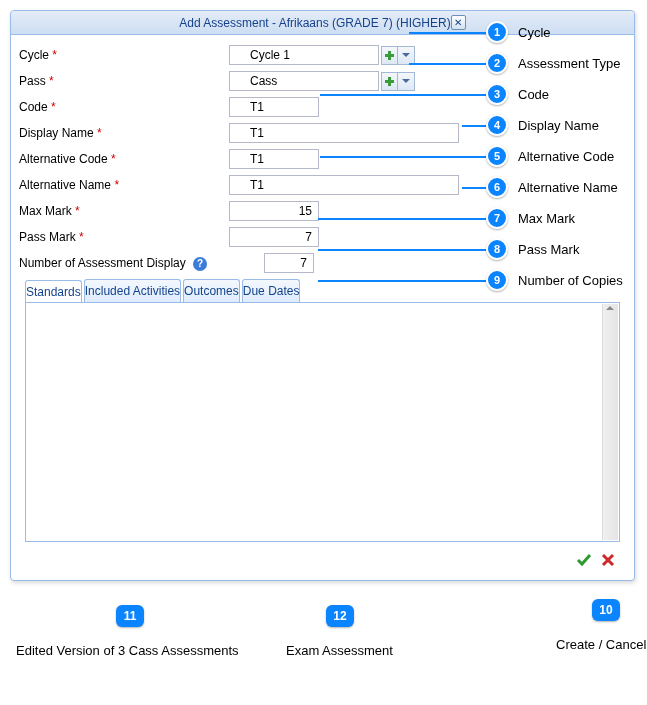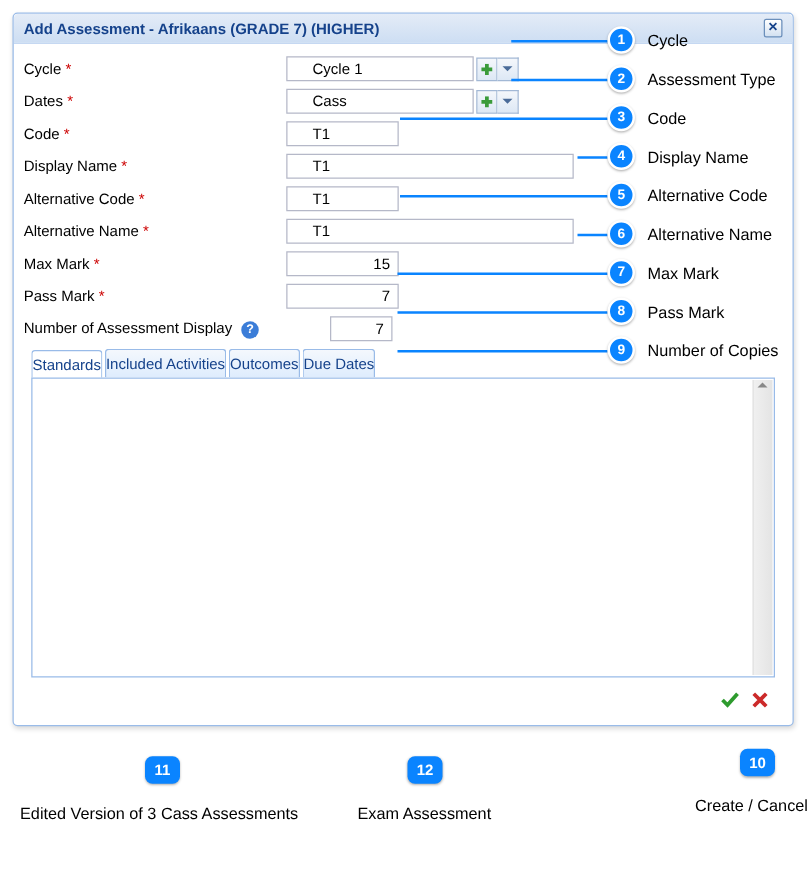--- a/index.html
+++ b/index.html
@@ -18,24 +18,24 @@
     background: #fff;
     position: relative;
     box-shadow: 1px 2px 4px rgba(0,0,0,0.15);
   }
   .panel-header {
     background: linear-gradient(#e4ecf7,#cddef3);
     border-bottom: 1px solid #99bbe8;
     border-radius: 4px 4px 0 0;
     padding: 4px 8px;
     color: #15428b;
-    font-weight: bold;
+    font-weight: normal;
     display: flex;
     align-items: center;
-    justify-content: space-between;
+    justify-content: center;
   }
   .close-btn {
     width: 15px; height: 15px;
     border: 1px solid #6b8fbb;
     background: linear-gradient(#fff,#d3e1f1);
     color: #15428b;
     font-size: 10px;
     line-height: 13px;
     text-align: center;
     cursor: pointer;
@@ -175,21 +175,21 @@
                 </svg>
               </span>
         </span>
         <span class="combo-btn">
               <span class="tri-down"></span>
             </span>
       </span>
     </div>
 
     <div class="form-row">
-      <div class="form-label"><span>Dates</span> <span class="req">*</span></div>
+      <div class="form-label"><span>Pass</span> <span class="req">*</span></div>
       <input class="input-text w-combo" value="Cass" style="">
       <span class="combo-btns">
         <span class="combo-btn">
           <span class="add-ic">
                 <svg width="9" height="9">
                   <rect x="3" y="0" width="3" height="9" fill="#3a9b3a"></rect>
                   <rect x="0" y="3" width="9" height="3" fill="#3a9b3a"></rect>
                 </svg>
               </span>
         </span>

